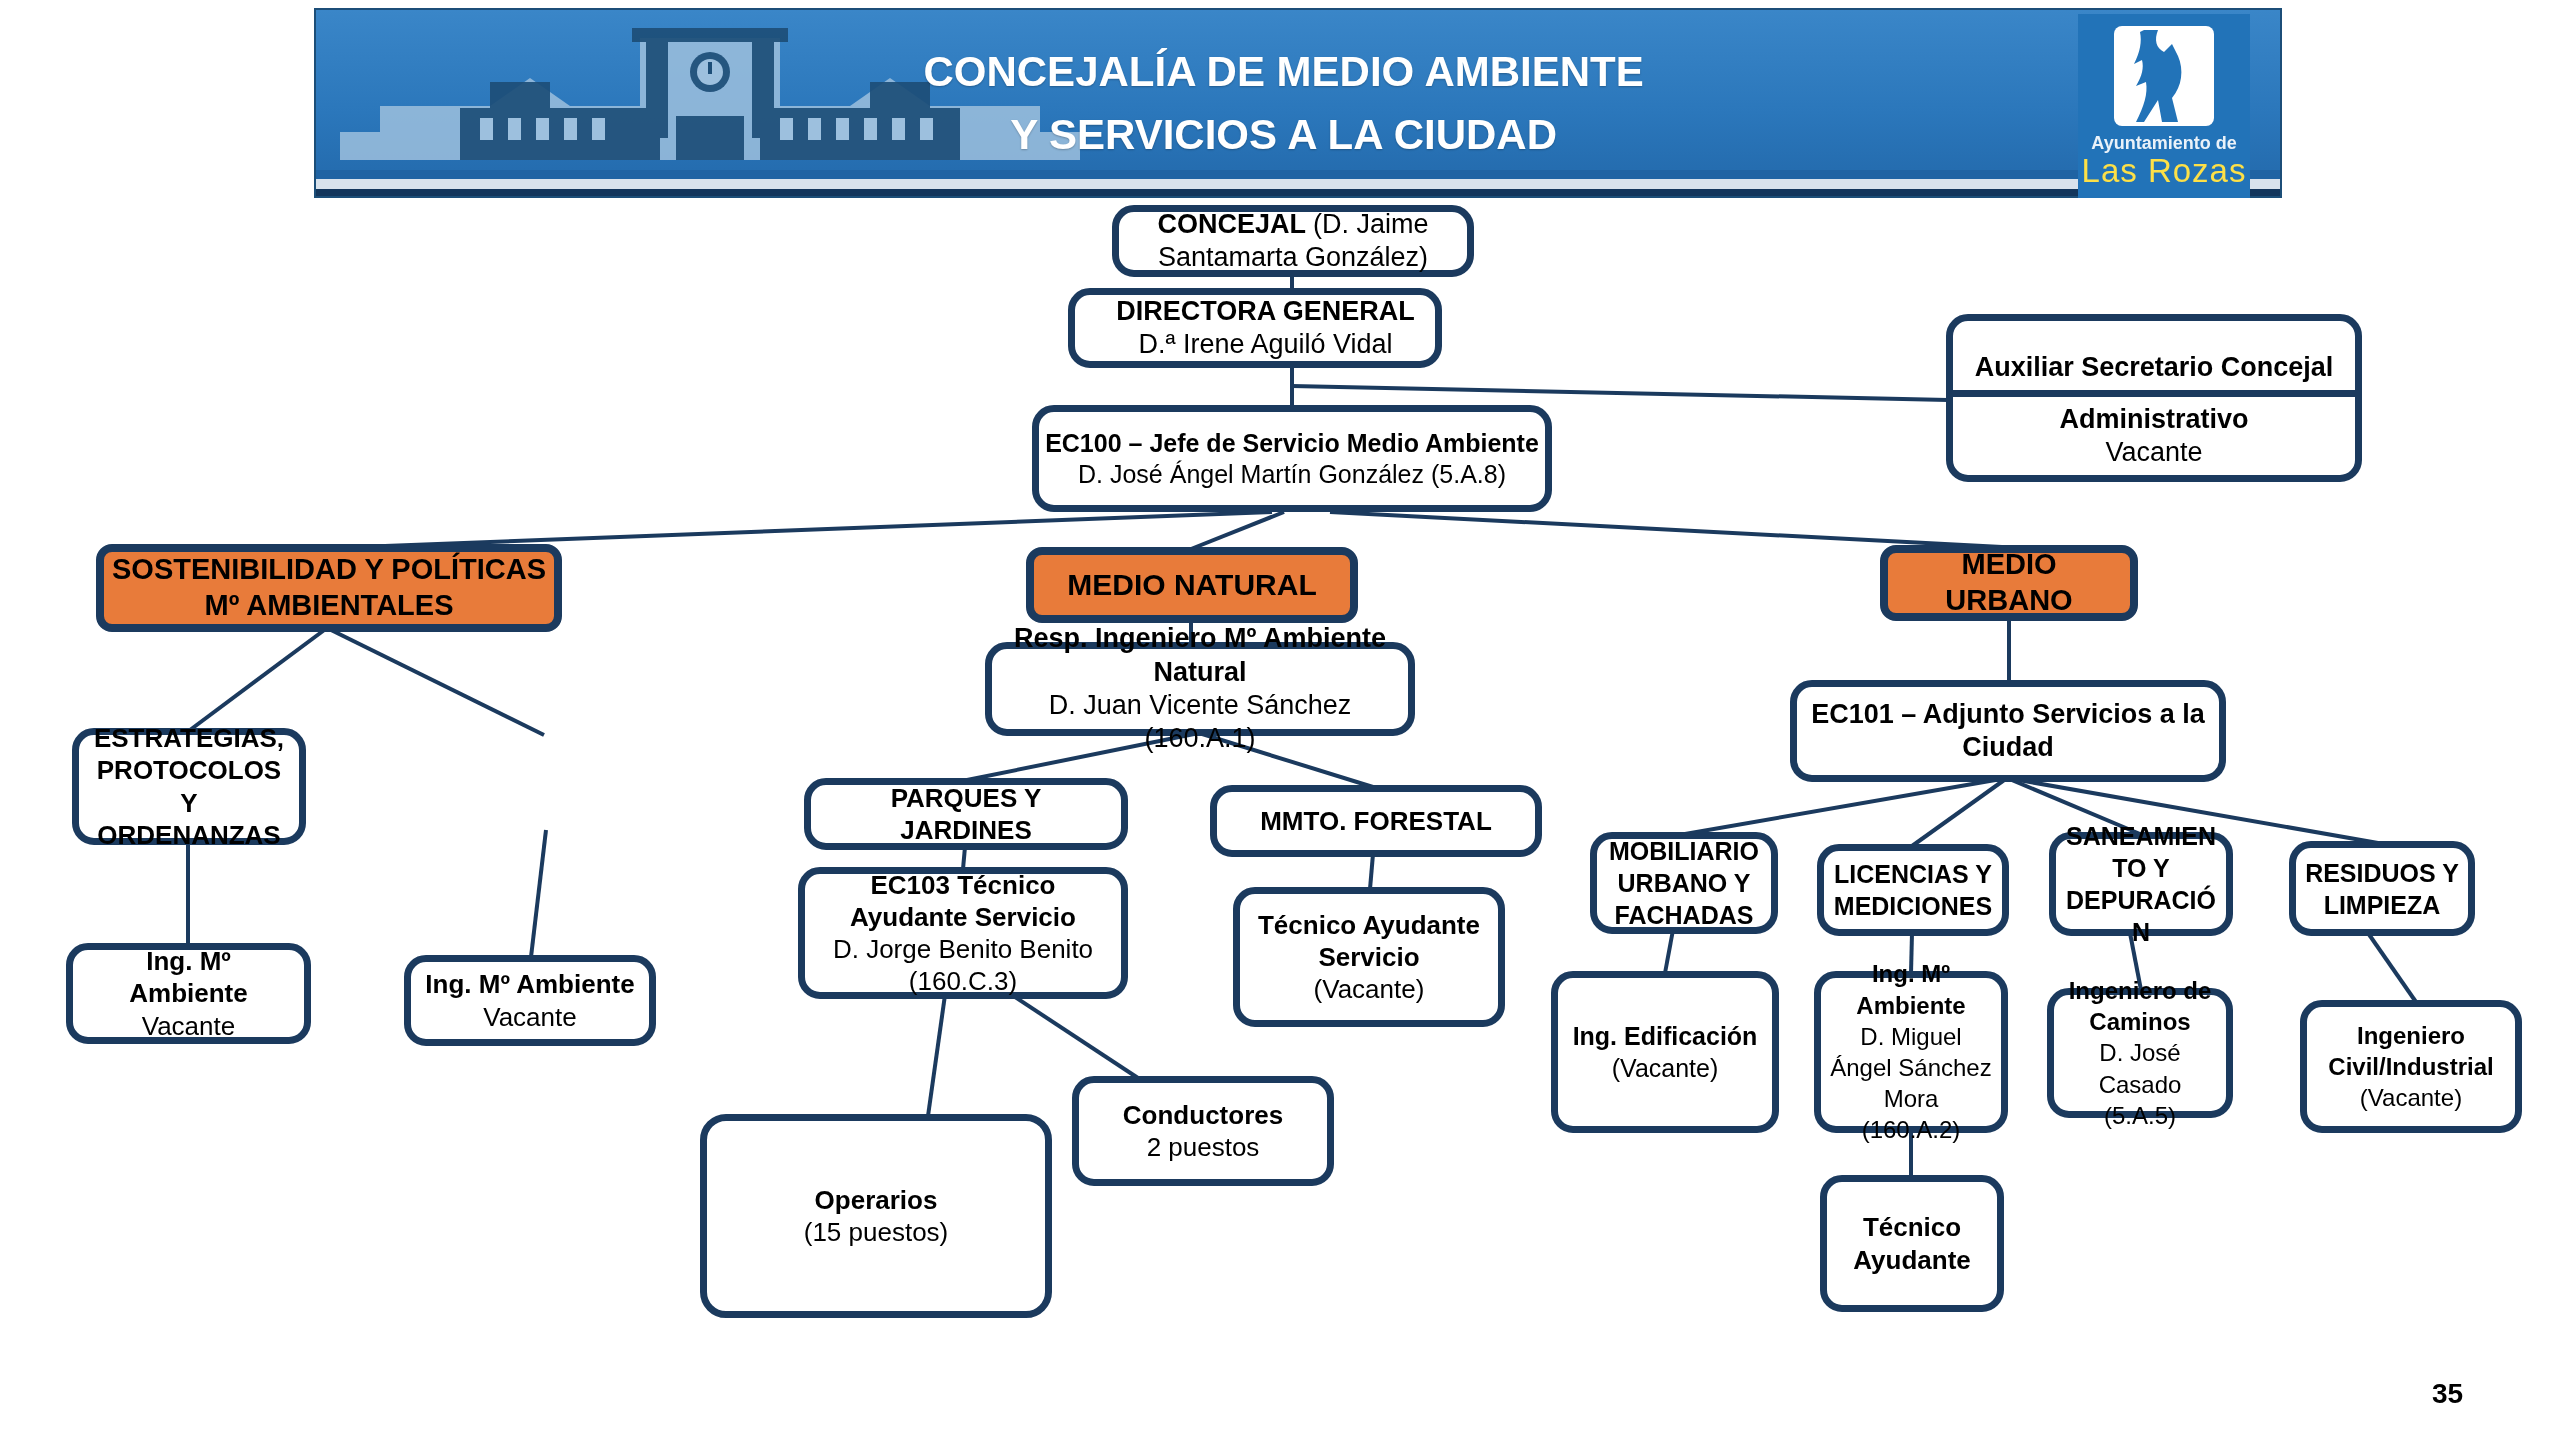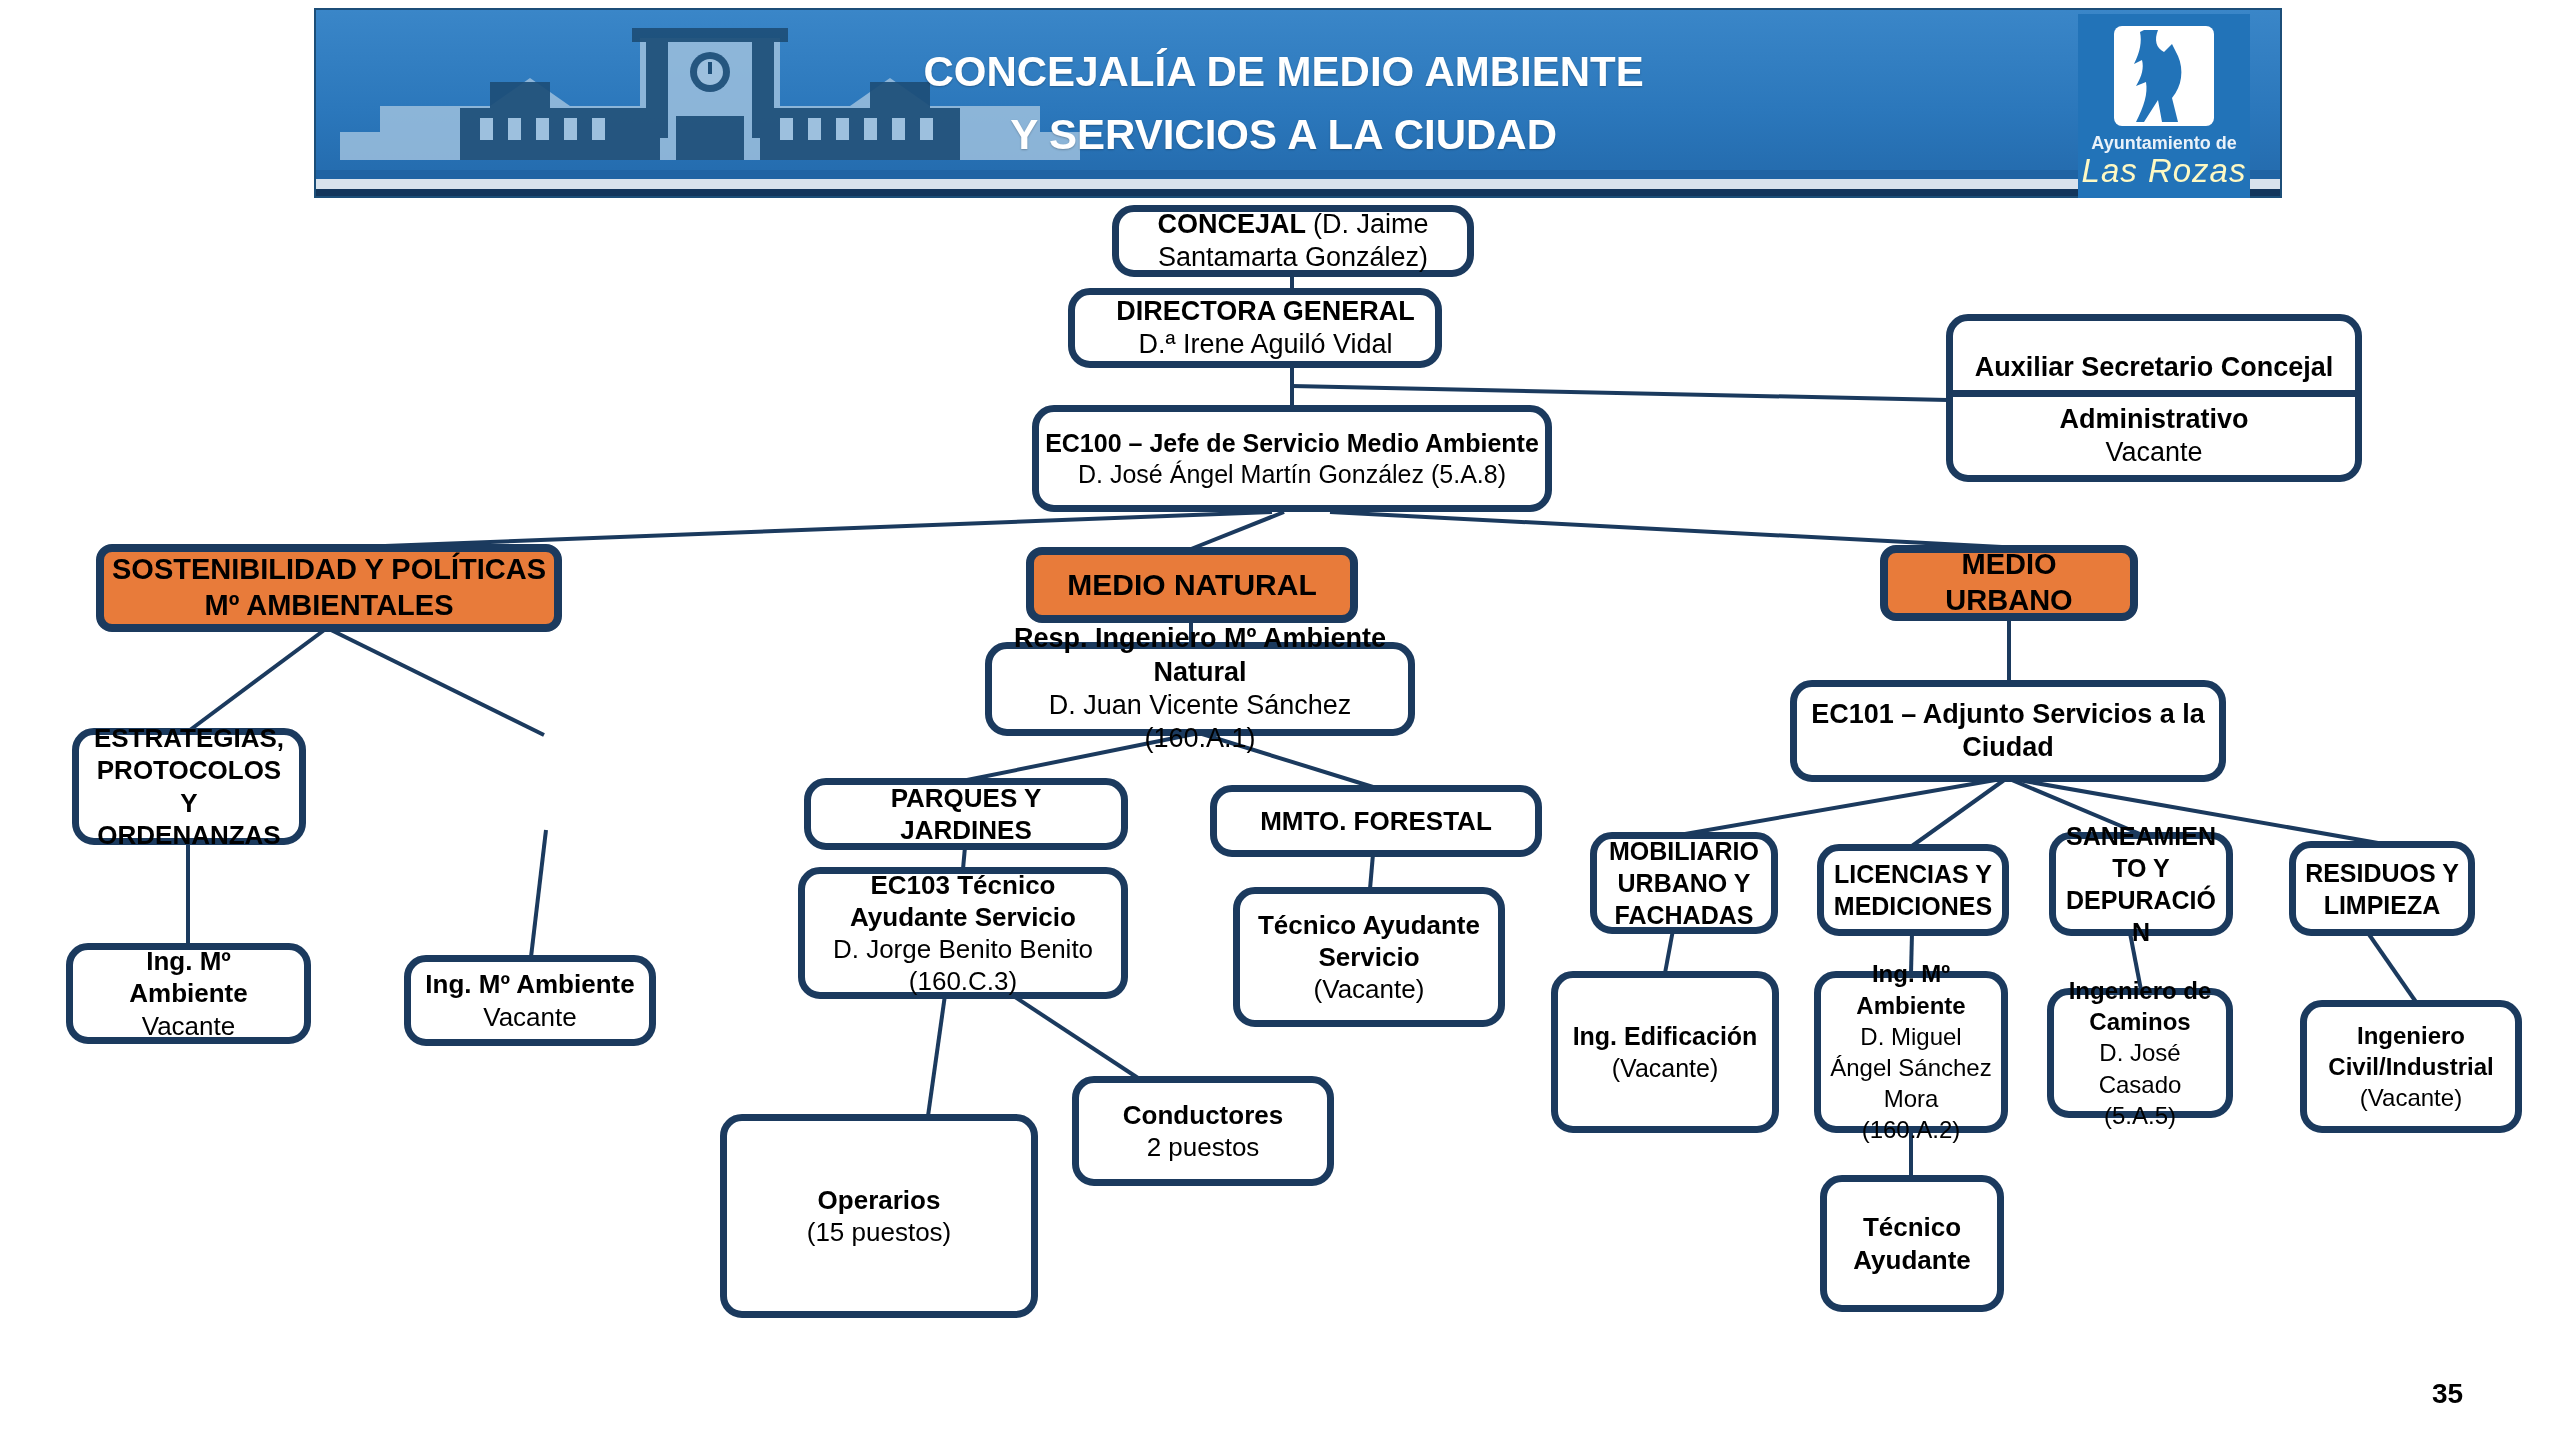--- a/index.html
+++ b/index.html
@@ -14,21 +14,21 @@
   .strip-light{position:absolute;left:0;right:0;bottom:7px;height:10px;background:#D8E2EC;}
   .strip-dark{position:absolute;left:0;right:0;bottom:0;height:7px;background:#13365C;}
   .banner-art{position:absolute;left:24px;bottom:26px;width:740px;height:150px;}
   .banner-title{position:absolute;left:50%;top:30px;transform:translateX(-52%);
           text-align:center;color:#ffffff;font-weight:bold;font-size:42px;line-height:1.5;
           white-space:nowrap;text-shadow:0 1px 2px rgba(0,0,0,.25);}
   .logo{position:absolute;right:30px;top:4px;width:172px;height:184px;background:#2273B8;z-index:3;
         display:flex;flex-direction:column;align-items:center;box-sizing:border-box;}
   .logo svg{margin-top:12px;}
   .logo-small{font-size:18px;font-weight:bold;color:#EAF2F9;margin-top:8px;line-height:1;}
-  .logo-large{font-size:33px;color:#fef9c3;letter-spacing:1px;line-height:1.15;font-style:italic;}
+  .logo-large{font-size:33px;color:#fde047;letter-spacing:1px;line-height:1.15;}
 
   
   .wires{position:absolute;left:0;top:0;width:2560px;height:1440px;z-index:0;}
 
   
   .node{position:absolute;background:#ffffff;border:7px solid #1B3A5E;border-radius:22px;
         box-sizing:border-box;display:flex;flex-direction:column;justify-content:center;
         text-align:center;padding:6px 12px;font-size:26px;line-height:1.24;z-index:1;}
   .node .b{font-weight:bold;}
   .md{font-size:27px;}
@@ -194,21 +194,21 @@
     </div>
   <div class="node" style="left:798px;top:867px;width:330px;height:132px;">
       <div><span class="b">EC103  Técnico Ayudante Servicio</span></div>
       <div><span>D. Jorge Benito Benito</span></div>
       <div><span>(160.C.3)</span></div>
     </div>
   <div class="node" style="left:1233px;top:887px;width:272px;height:140px;">
       <div><span class="b">Técnico Ayudante Servicio</span></div>
       <div><span>(Vacante)</span></div>
     </div>
-  <div class="node" style="left:720px;top:1114px;width:318px;height:204px;">
+  <div class="node" style="left:700px;top:1114px;width:352px;height:204px;border-radius:26px;">
       <div><span class="b">Operarios</span></div>
       <div><span>(15 puestos)</span></div>
     </div>
   <div class="node" style="left:1072px;top:1076px;width:262px;height:110px;">
       <div><span class="b">Conductores</span></div>
       <div><span>2 puestos</span></div>
     </div>
 
   <div class="node md" style="left:1790px;top:680px;width:436px;height:102px;">
       <div><span class="b">EC101 – Adjunto Servicios a la Ciudad</span></div>

